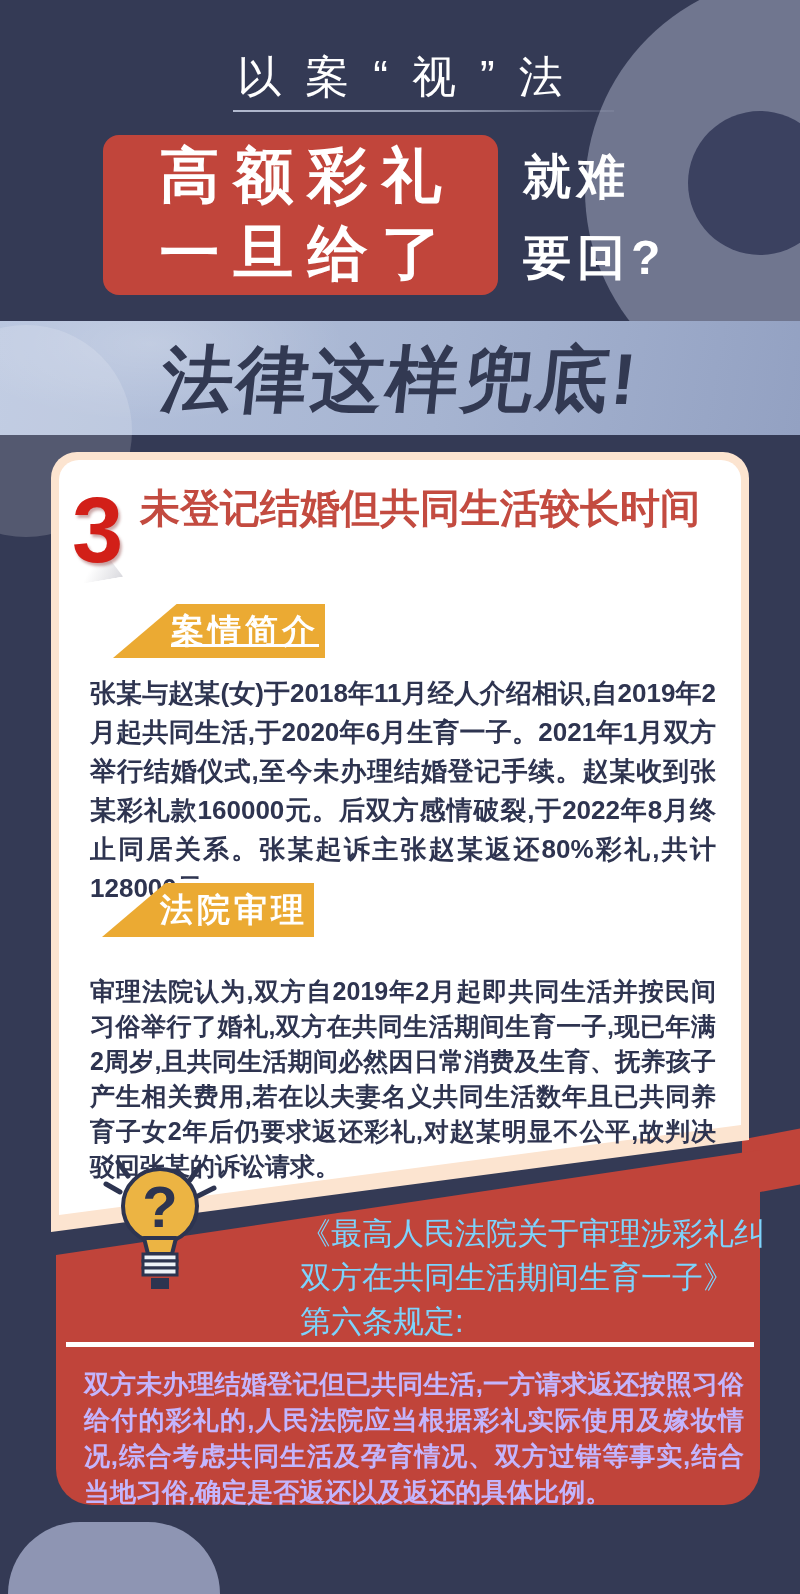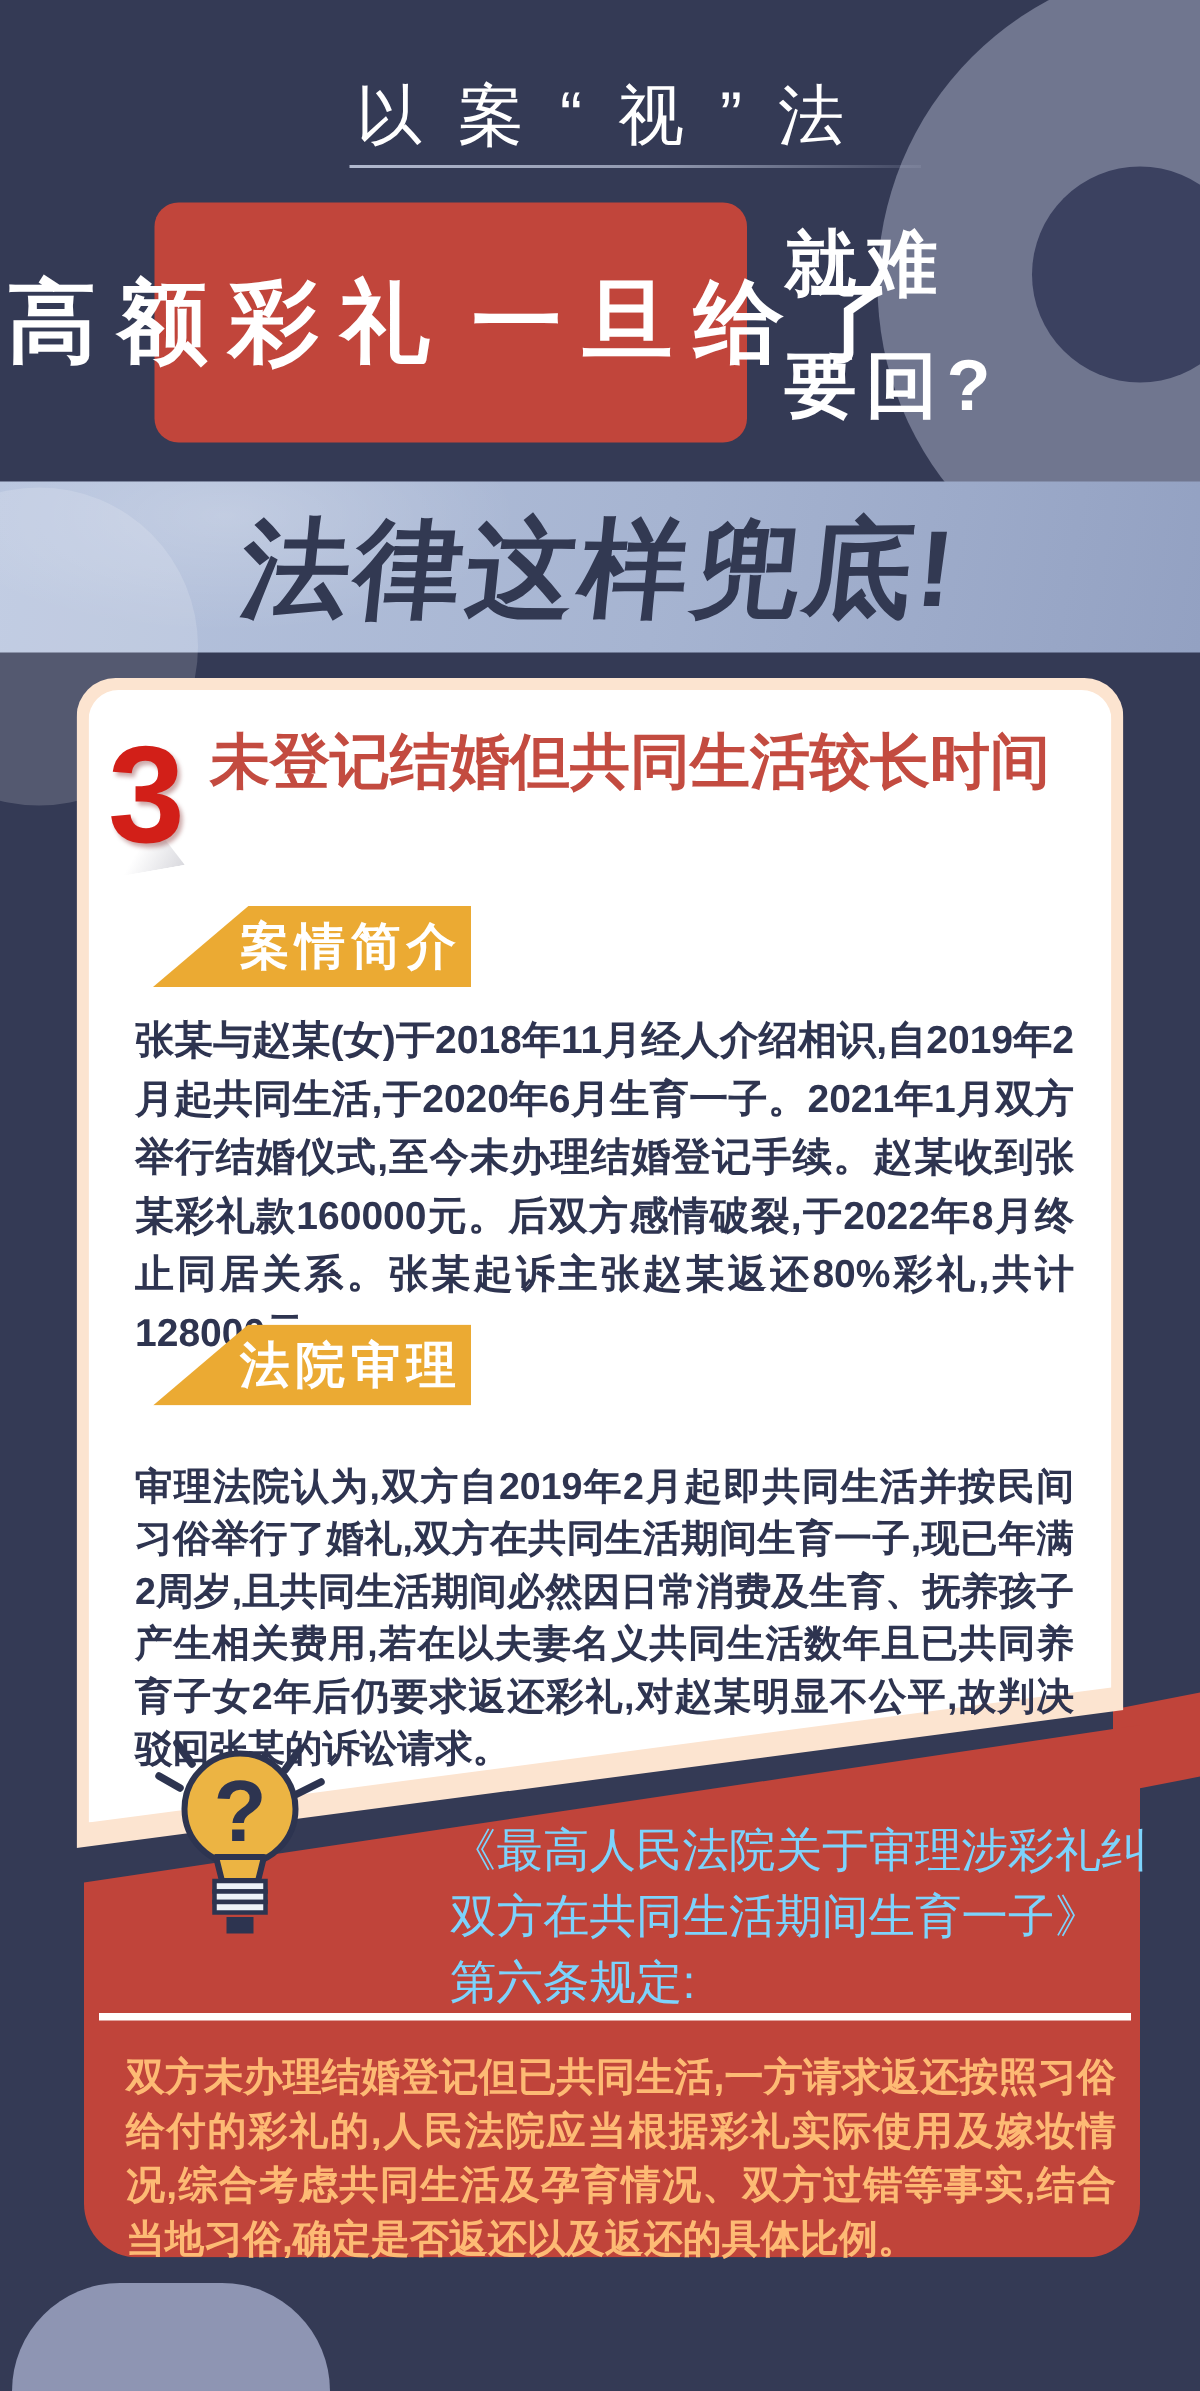--- a/index.html
+++ b/index.html
@@ -48,20 +48,21 @@
     z-index: 2;
   }
 
   
   .red-box {
     left: 103px; top: 135px; width: 395px; height: 160px;
     background: #c1453b;
     border-radius: 16px;
     z-index: 2;
     display: flex;
+    flex-direction: column;
     justify-content: center;
     align-items: center;
   }
   .red-box .line {
     color: #ffffff;
     font-size: 60px;
     font-weight: 900;
     line-height: 78px;
     letter-spacing: 14px;
     text-indent: 14px;
@@ -166,21 +167,21 @@
     font-size: 33px;
     font-weight: 900;
     letter-spacing: 4px;
     line-height: 54px;
     padding-left: 0;
     text-align: center;
     text-indent: 52px;
     box-sizing: border-box;
     white-space: nowrap;
   }
-  .banner1 { left: 102px; top: 604px; }
+  .banner1 { left: 113px; top: 604px; text-decoration: underline; }
   .banner2 { left: 102px; top: 883px; }
 
   
   .card-body {
     color: #2e3450;
     font-weight: 700;
     text-align: justify;
     z-index: 6;
   }
   .body1 {
@@ -212,21 +213,21 @@
     z-index: 6;
     white-space: nowrap;
   }
   .law-divider {
     left: 66px; top: 1342px; width: 688px; height: 5px;
     background: #ffffff;
     z-index: 6;
   }
   .law-body {
     left: 84px; top: 1366px; width: 660px;
-    color: #fdba74;
+    color: #c4b5fd;
     font-size: 26px;
     font-weight: 900;
     line-height: 36px;
     text-align: justify;
     z-index: 6;
   }
 
   
   .bulb {
     left: 96px; top: 1148px; width: 132px; height: 152px;

